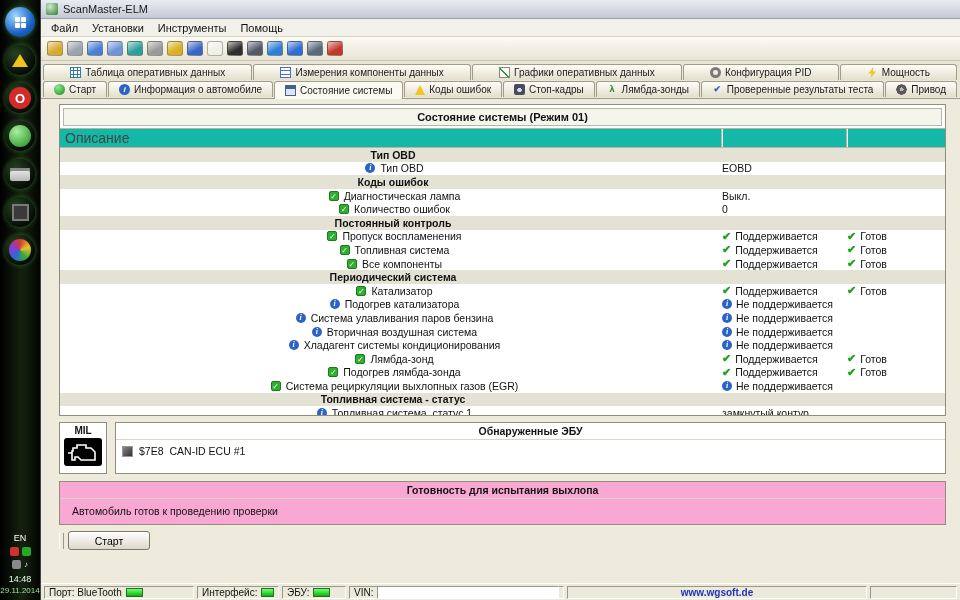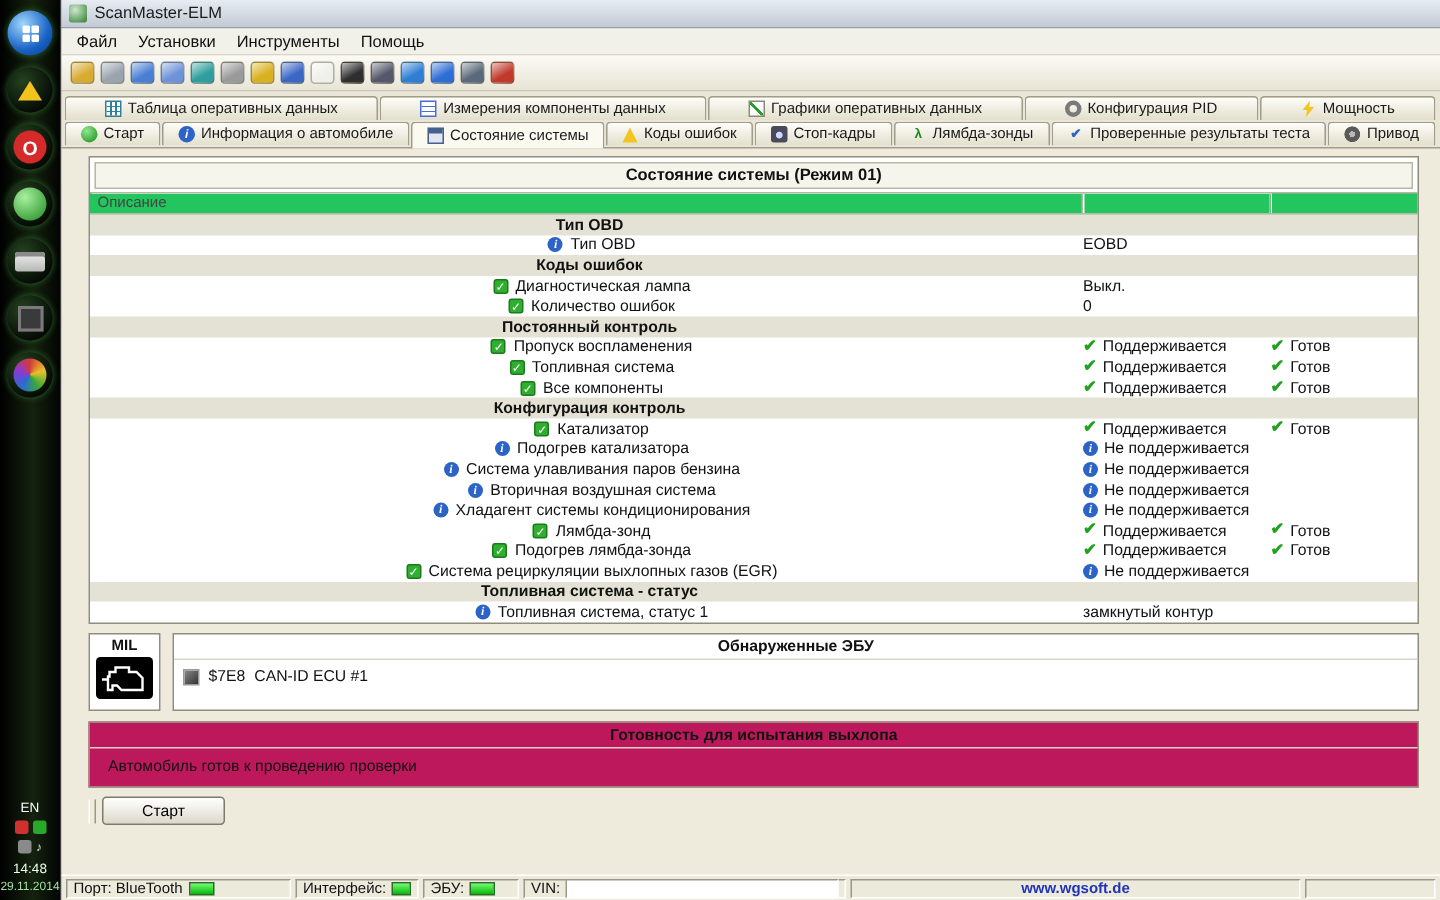--- a/index.html
+++ b/index.html
@@ -68,22 +68,22 @@
   .t-camera{border-radius:2px;background:radial-gradient(circle at 50% 55%,#cfd8ff 0 2px,#4a4a5a 2.5px);}
   .t-lambda{color:#168a16;font-weight:bold;}
   .t-results{color:#2b63c6;font-weight:bold;}
   .t-actuator{border-radius:50%;background:radial-gradient(circle,#b8b8b8 0 2px,#5a5a5a 2px 5px,transparent 5.5px);}
 
   
   .content{flex:1;display:flex;flex-direction:column;padding:5px 14px 2px 18px;background:#eeebdd;border-top:1px solid #a09d8a;}
   .main-panel{height:312px;background:#fff;border:1px solid #8f8d7c;display:flex;flex-direction:column;box-sizing:border-box;}
   .panel-title{margin:3px 3px 0 3px;border:1px solid #b9b6a6;background:#f6f5ec;text-align:center;
     font-weight:bold;font-size:11px;padding:2px 0;}
-  .col-header{display:flex;margin-top:2px;background:#22c55e;border-top:1px solid #b9b6a6;border-bottom:1px solid #b9b6a6;
-    font-size:10px;color:#444;}
+  .col-header{display:flex;margin-top:2px;background:#14b8a6;border-top:1px solid #b9b6a6;border-bottom:1px solid #b9b6a6;
+    font-size:14px;color:#444;}
   .hcell{padding:1px 5px;border-right:1px solid #b9b6a6;box-shadow:1px 0 0 #fff;}
   .hcell.h1{flex:1;}
   .hcell.h2{width:125px;box-sizing:border-box;}
   .hcell.h3{width:98px;box-sizing:border-box;border-right:none;box-shadow:none;}
   .rows{flex:1;font-size:10.5px;overflow:hidden;}
   .row{display:flex;align-items:center;height:13.6px;}
   .row.section{background:#e4e2d4;font-weight:bold;}
   .cell-desc{flex:1;display:flex;align-items:center;gap:5px;padding-left:7px;overflow:hidden;justify-content:center;}
   .row.section .cell-desc{padding-left:4px;}
   .cell-v{width:125px;display:flex;align-items:center;gap:4px;box-sizing:border-box;}
@@ -97,21 +97,21 @@
   .ecu-row{display:flex;gap:8px;margin-top:6px;height:52px;}
   .mil-box{width:48px;background:#fff;border:1px solid #8f8d7c;display:flex;flex-direction:column;align-items:center;
     padding:2px 0;box-sizing:border-box;}
   .mil-label{font-size:10px;font-weight:bold;}
   .mil-engine{margin-top:2px;width:38px;height:28px;background:#000;border-radius:3px;display:flex;align-items:center;justify-content:center;}
   .ecu-panel{flex:1;background:#fff;border:1px solid #8f8d7c;display:flex;flex-direction:column;box-sizing:border-box;}
   .ecu-header{text-align:center;font-weight:bold;font-size:10.5px;padding:2px 0;border-bottom:1px solid #d8d5c6;}
   .ecu-entry{display:flex;align-items:center;gap:6px;padding:5px 6px;font-size:10.5px;}
   .chip-icon{width:11px;height:11px;background:linear-gradient(135deg,#888,#333);border:1px solid #999;box-sizing:border-box;flex:0 0 auto;}
 
-  .readiness{margin-top:7px;background:#be185d;border:1px solid #8f8d7c;height:44px;box-sizing:border-box;}
+  .readiness{margin-top:7px;background:#f9a8d4;border:1px solid #8f8d7c;height:44px;box-sizing:border-box;}
   .readiness-header{text-align:center;font-weight:bold;font-size:10.5px;padding:2px 0;border-bottom:1px solid #d8d5c6;}
   .readiness-text{font-size:10.5px;padding:6px 0 0 12px;}
 
   .button-row{margin-top:6px;display:flex;align-items:center;gap:4px;}
   .grip{width:3px;height:16px;border-left:1px solid #fff;border-right:1px solid #9a9788;}
   .read-button{min-width:82px;height:19px;font-size:10.5px;font-family:inherit;
     background:linear-gradient(#ffffff,#dcd9ca);border:1px solid #7c7a6a;border-radius:3px;}
 
   
   .statusbar{height:17px;min-height:17px;display:flex;align-items:center;gap:3px;padding:0 3px;
@@ -363,21 +363,21 @@
                 <span class="vcheck">✔</span>
                 <span class="vtext">Поддерживается</span>
               </div>
               <div class="cell-v cell-v2">
                 <span class="vcheck">✔</span>
                 <span class="vtext">Готов</span>
               </div>
             </div>
             <div class="row section">
               <div class="cell-desc">
-                <span class="rlabel">Конфигурация контроль</span>
+                <span class="rlabel">Периодический система</span>
               </div>
               <div class="cell-v"></div>
               <div class="cell-v cell-v2"></div>
             </div>
             <div class="row item">
               <div class="cell-desc">
                 <span class="ic-check">✓</span>
                 <span class="rlabel">Катализатор</span>
               </div>
               <div class="cell-v">

